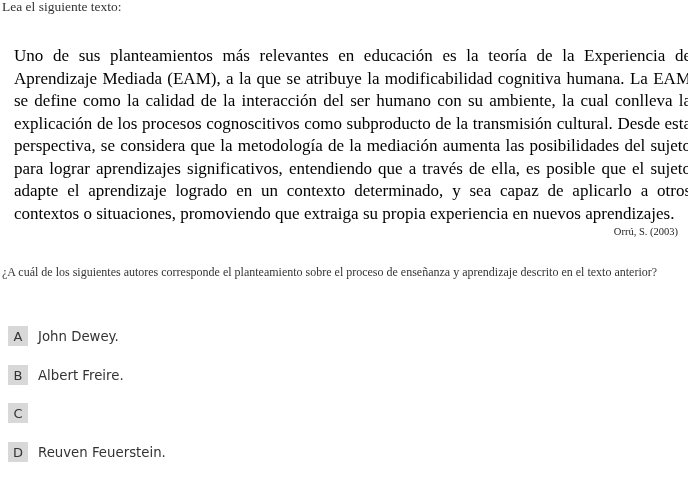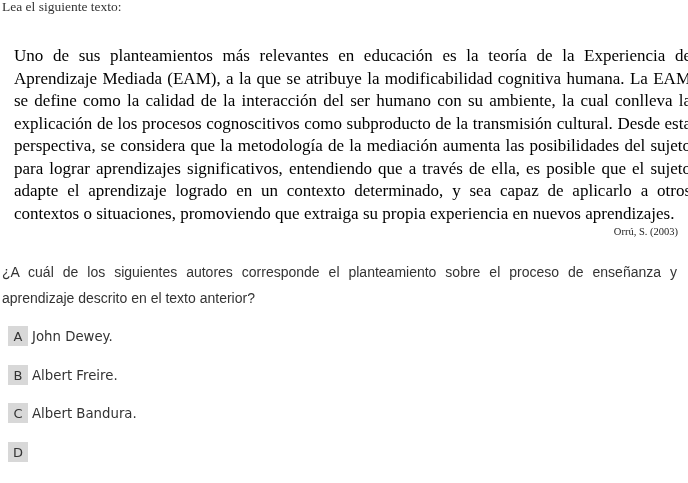--- a/index.html
+++ b/index.html
@@ -1,23 +1,23 @@
 <!DOCTYPE html>
 <html><head>
 <meta charset="utf-8">
 <style>
   html, body { margin: 0; padding: 0; background: #ffffff; }
   body { width: 688px; height: 483px; overflow: hidden; position: relative; color: #333; }
   .instr { position: absolute; left: 2px; top: -1px; font-family: Liberation Serif, serif; font-size: 13.5px; color: #333; }
   .passage { position: absolute; left: 2px; top: 33px; width: 677px; font-family: "Liberation Serif", serif; font-size: 17px; line-height: 22.5px; text-align: justify; color: #000000; margin: 12px; }
   .cite { position: absolute; right: 10px; top: 226px; font-family: "Liberation Serif", serif; font-size: 10.5px; color: #222; margin-left: 24px; }
-  .question { position: absolute; left: 2px; top: 259px; width: 675px; font-family: Liberation Sans, sans-serif; font-size: 14px; line-height: 26px; text-align: justify; color: #333; margin: 0; }
+  .question { position: absolute; left: 2px; top: 259px; width: 675px; font-family: Liberation Serif, serif; font-size: 12px; line-height: 26px; text-align: justify; color: #333; margin: 0; }
   .opt { position: absolute; left: 8px; display: flex; align-items: center; cursor: pointer; }
   .opt .letter { width: 20px; height: 20px; background: #d8d8d8; display: flex; align-items: center; justify-content: center; font-family: "DejaVu Sans", sans-serif; font-size: 13px; color: #333; }
-  .opt .label { margin-left: 4px; font-family: "DejaVu Sans", sans-serif; font-size: 13.3px; color: #333; }
+  .opt .label { margin-left: 10px; font-family: "DejaVu Sans", sans-serif; font-size: 13.3px; color: #333; }
 </style>
 </head>
 <body>
 
 <div class="instr">Lea el siguiente texto:</div>
 
 <p class="passage">Uno de sus planteamientos más relevantes en educación es la teoría de la Experiencia de Aprendizaje Mediada (EAM), a la que se atribuye la modificabilidad cognitiva humana. La EAM se define como la calidad de la interacción del ser humano con su ambiente, la cual conlleva la explicación de los procesos cognoscitivos como subproducto de la transmisión cultural. Desde esta perspectiva, se considera que la metodología de la mediación aumenta las posibilidades del sujeto para lograr aprendizajes significativos, entendiendo que a través de ella, es posible que el sujeto adapte el aprendizaje logrado en un contexto determinado, y sea capaz de aplicarlo a otros contextos o situaciones, promoviendo que extraiga su propia experiencia en nuevos aprendizajes.</p>
 
 <div class="cite">Orrú, S. (2003)</div>
 
@@ -26,17 +26,17 @@
 <div class="opt" style="top:326px;">
   <span class="letter">A</span>
   <span class="label">John Dewey.</span>
 </div>
 <div class="opt" style="top:365px;">
   <span class="letter">B</span>
   <span class="label">Albert Freire.</span>
 </div>
 <div class="opt" style="top:403px;">
   <span class="letter">C</span>
-  <span class="label">Albert Bandura.</span>
 </div>
 <div class="opt" style="top:442px;">
   <span class="letter">D</span>
+  <span class="label">Reuven Feuerstein.</span>
 </div>
 
 </body></html>

